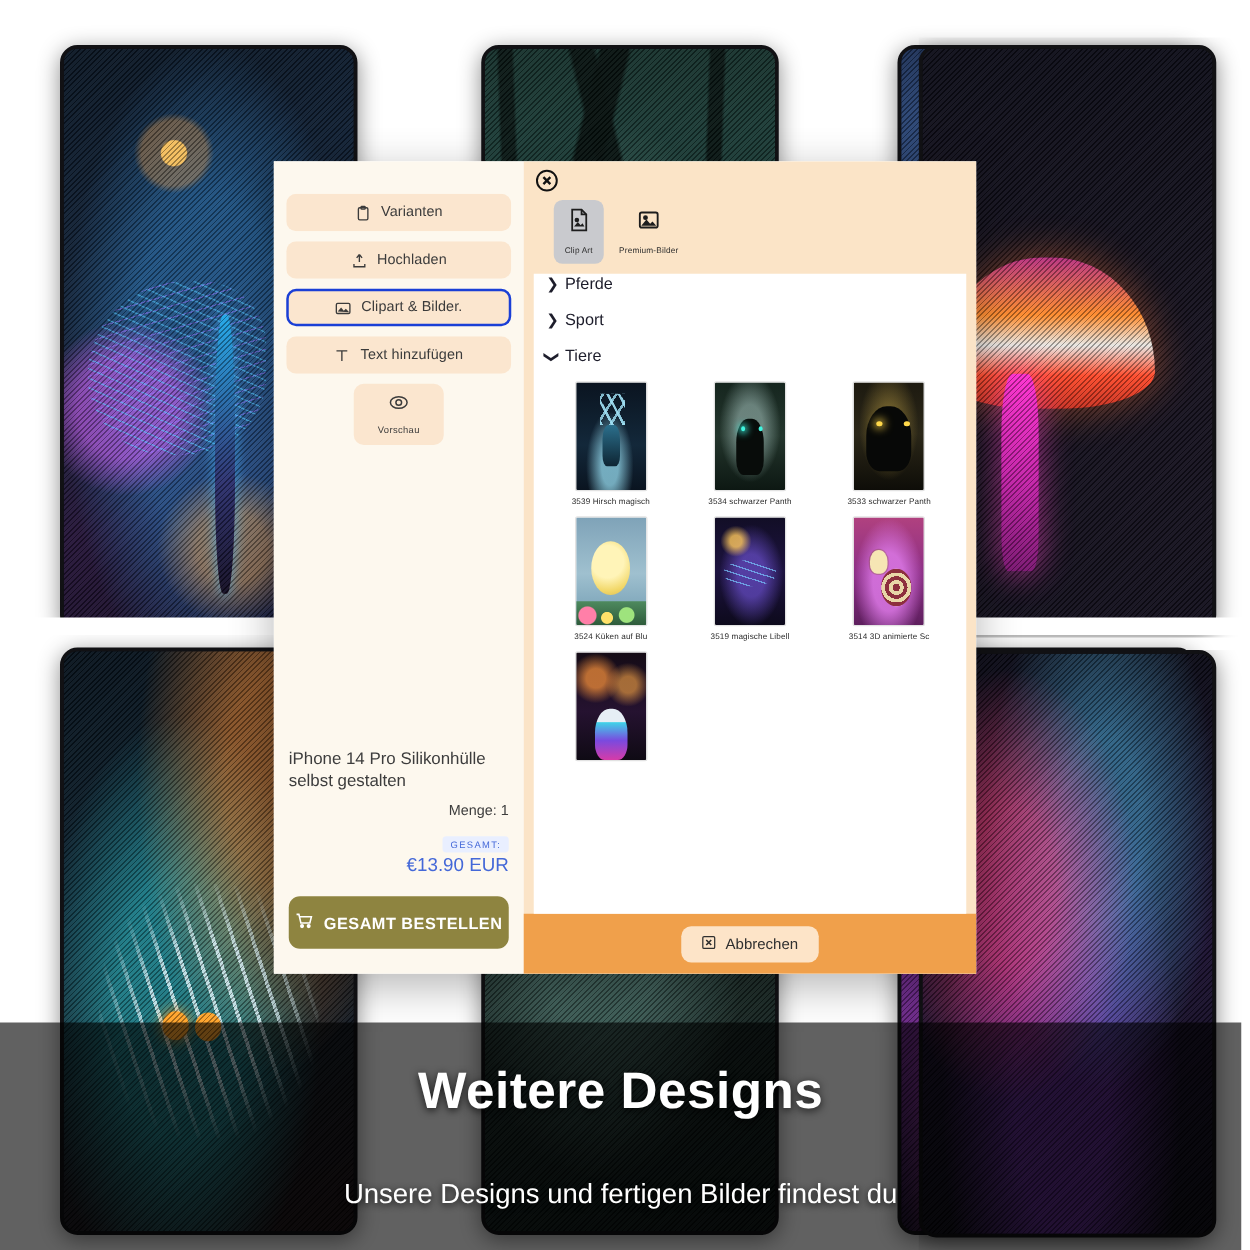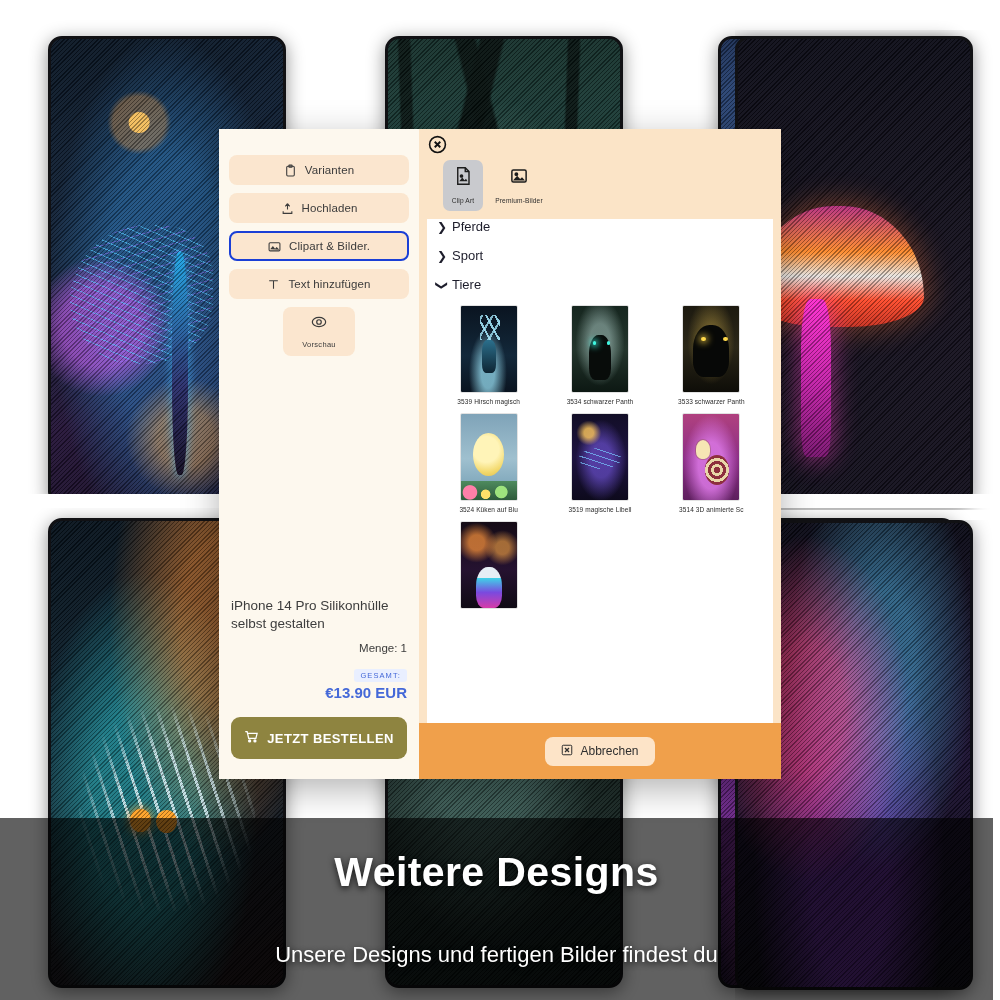--- a/index.html
+++ b/index.html
@@ -222,21 +222,21 @@
   #total-label {
     display: inline-block;
     background: #e9efff;
     color: #4468d8;
     font-size: 7.5px;
     letter-spacing: 1.1px;
     padding: 2px 6px;
     border-radius: 3px;
     margin-bottom: 2px;
   }
-  #total-value { font-size: 15px; color: #4468d8; font-weight: 700; }
+  #total-value { font-size: 15px; color: #4468d8; font-weight: 400; }
 
   #order-btn {
     margin: 16px 12px 20px 12px;
     height: 42px;
     background: #8e8440;
     border-radius: 9px;
     color: #ffffff;
     font-size: 13px;
     font-weight: 700;
     letter-spacing: .4px;
@@ -421,21 +421,21 @@
       radial-gradient(circle at 74% 30%, rgba(255,170,70,.6) 0 9%, transparent 24%),
       linear-gradient(180deg, #150c16 0%, #251230 55%, #0f0a14 100%);
   }
   .th-bird::before {
     content:""; position:absolute; left:28%; top:52%; width:46%; height:48%;
     background: linear-gradient(180deg, #e6eef5 0 26%, #3fd2e8 27%, #7a4adf 62%, #d63ba8 100%);
     border-radius: 46% 46% 30% 30%;
   }
 
   #clipart-footer {
-    height: 56px;
+    height: 48px;
     background: #f0a04b;
     display: flex;
     align-items: center;
     justify-content: center;
   }
   #cancel-btn {
     background: #fde4c8;
     border-radius: 8px;
     padding: 7px 16px;
     font-size: 12px;
@@ -594,21 +594,21 @@
     </div>
 
     <div id="order-btn">
       <span>
         <svg viewBox="0 0 24 24" fill="none" stroke="#ffffff" stroke-width="2">
           <path d="M2 4 L5 4 L7.5 15 L19 15 L21 7 L6 7"></path>
           <circle cx="9" cy="19" r="1.6" fill="#ffffff"></circle>
           <circle cx="17.5" cy="19" r="1.6" fill="#ffffff"></circle>
         </svg>
       </span>
-      <span>JETZT BESTELLEN</span>
+      <span>GESAMT BESTELLEN</span>
     </div>
   </div>
 
   <div id="clipart-panel">
 
     <div id="clipart-header">
       <div id="close-btn">
         <svg viewBox="0 0 24 24" fill="none" stroke="#121212" stroke-width="2" width="19" height="19">
           <circle cx="12" cy="12" r="10"></circle>
           <path d="M8.5 8.5 L15.5 15.5 M15.5 8.5 L8.5 15.5" stroke-width="2.4"></path>

